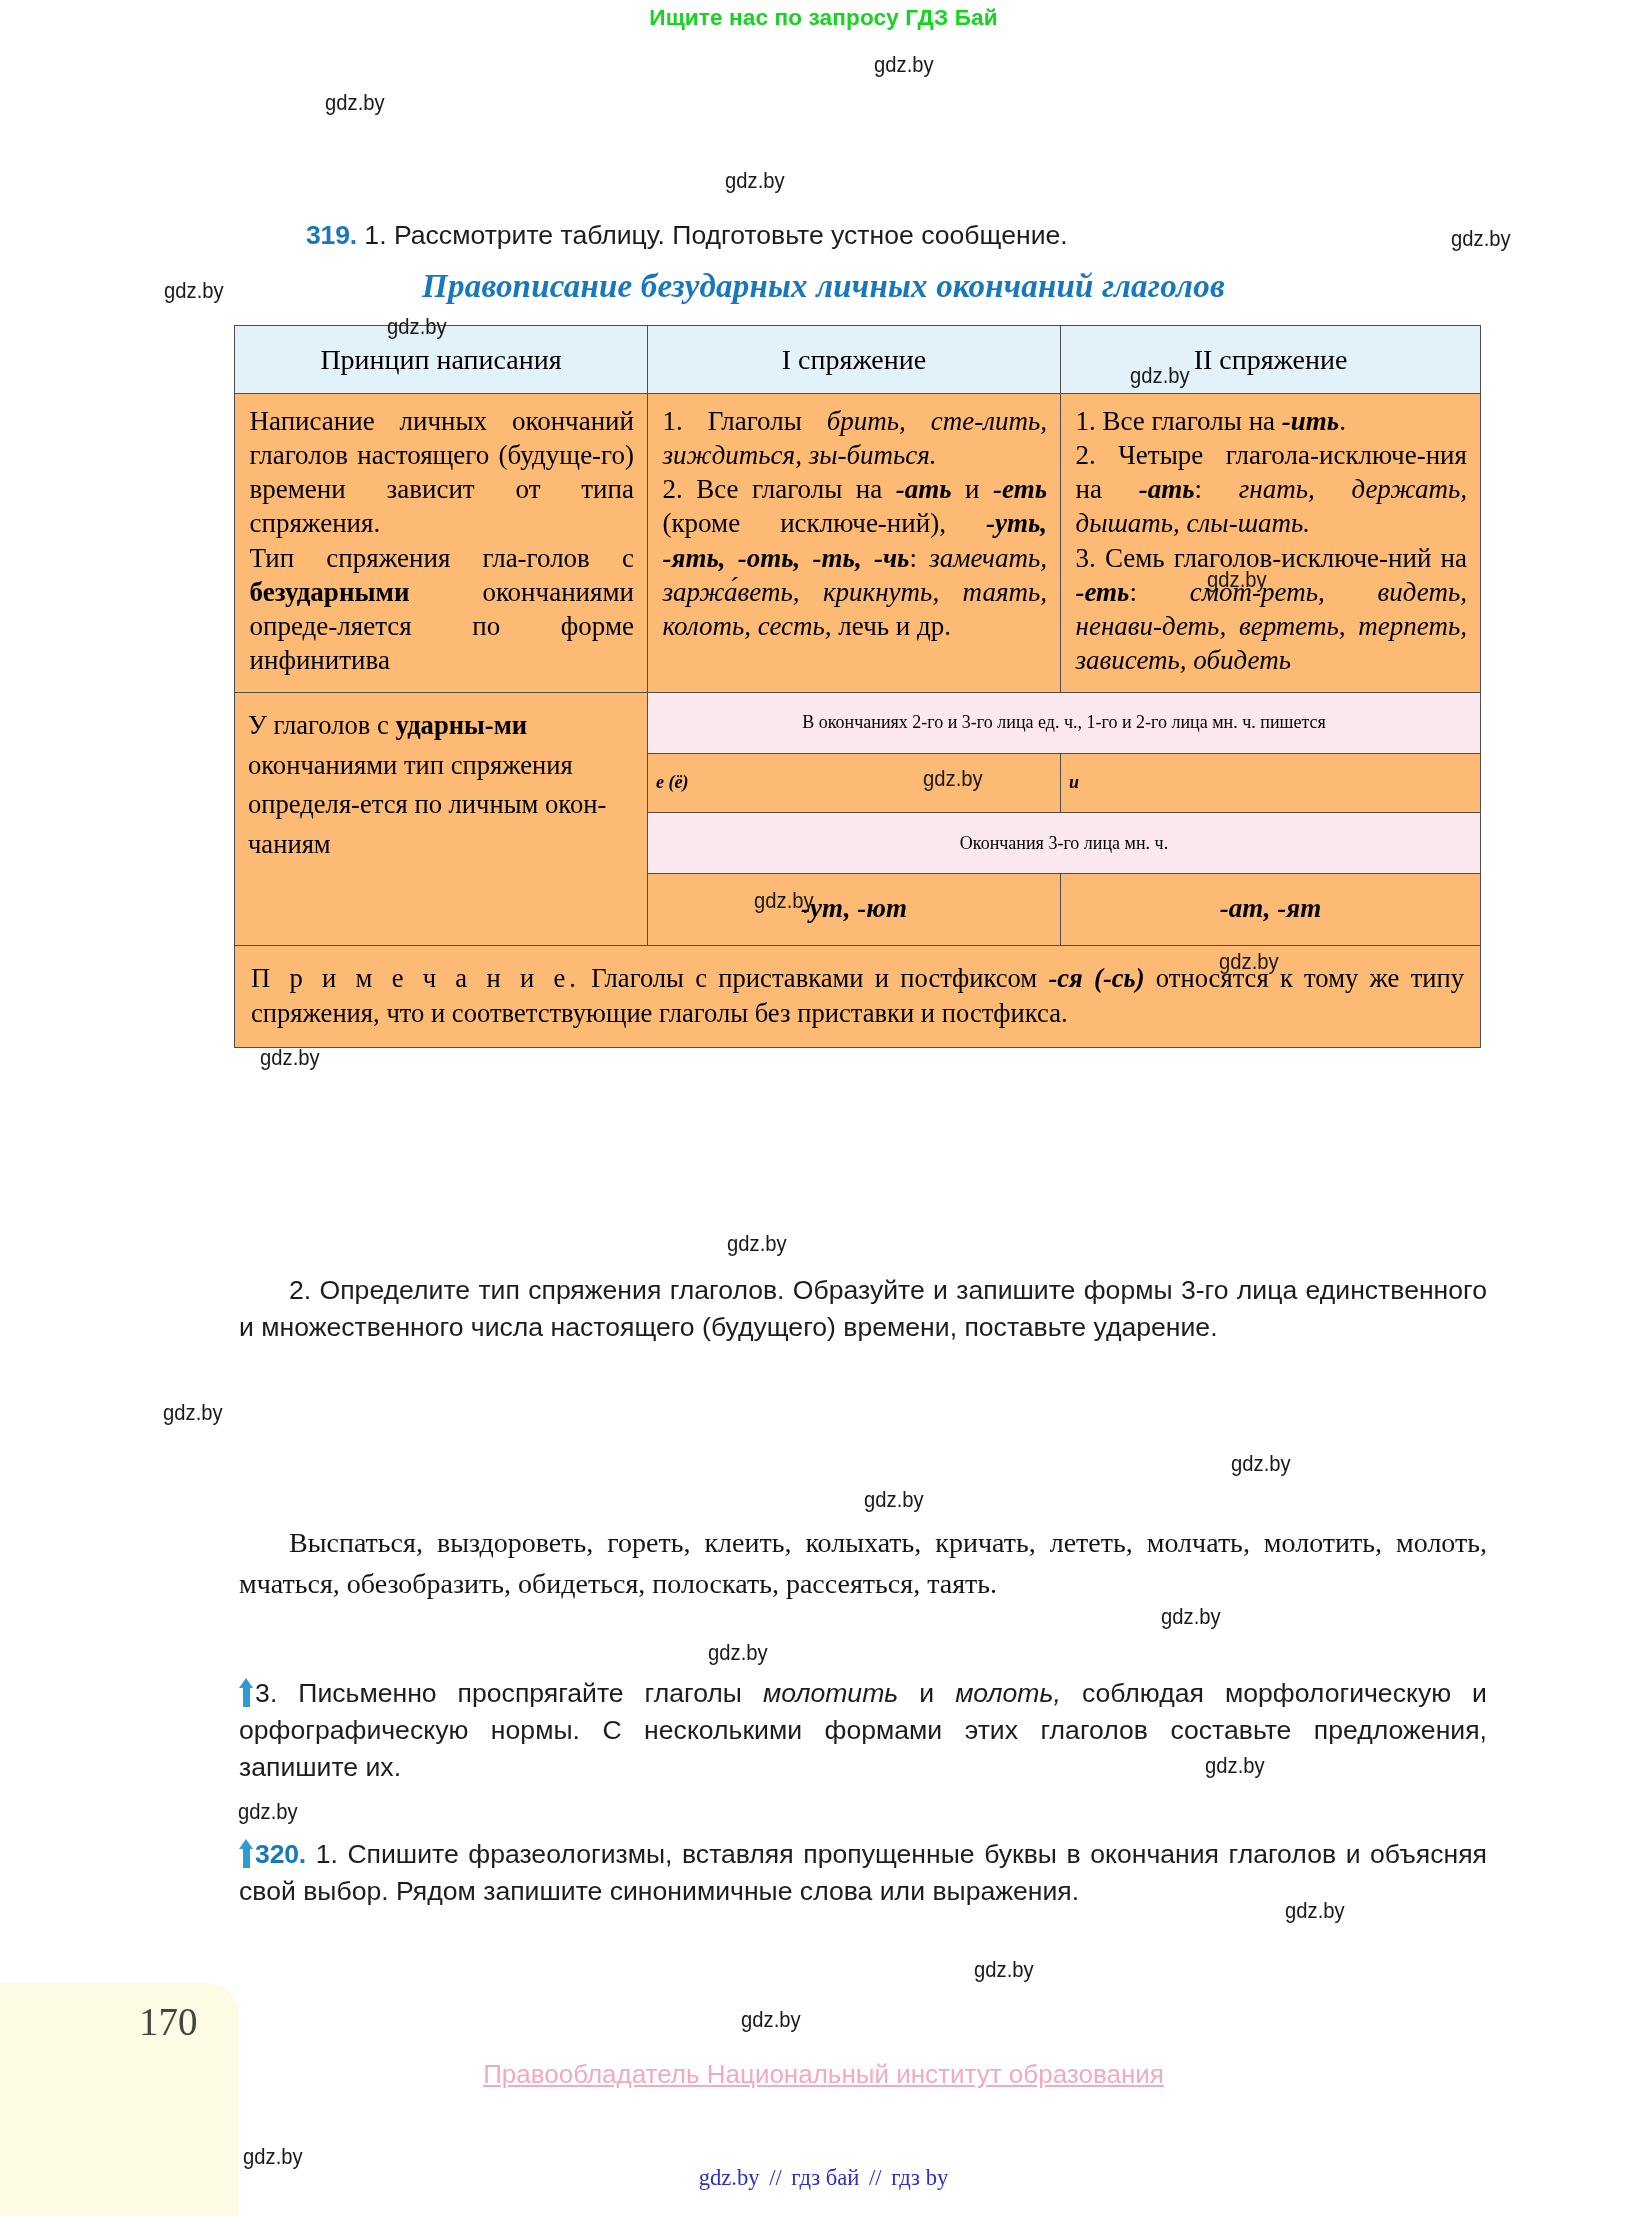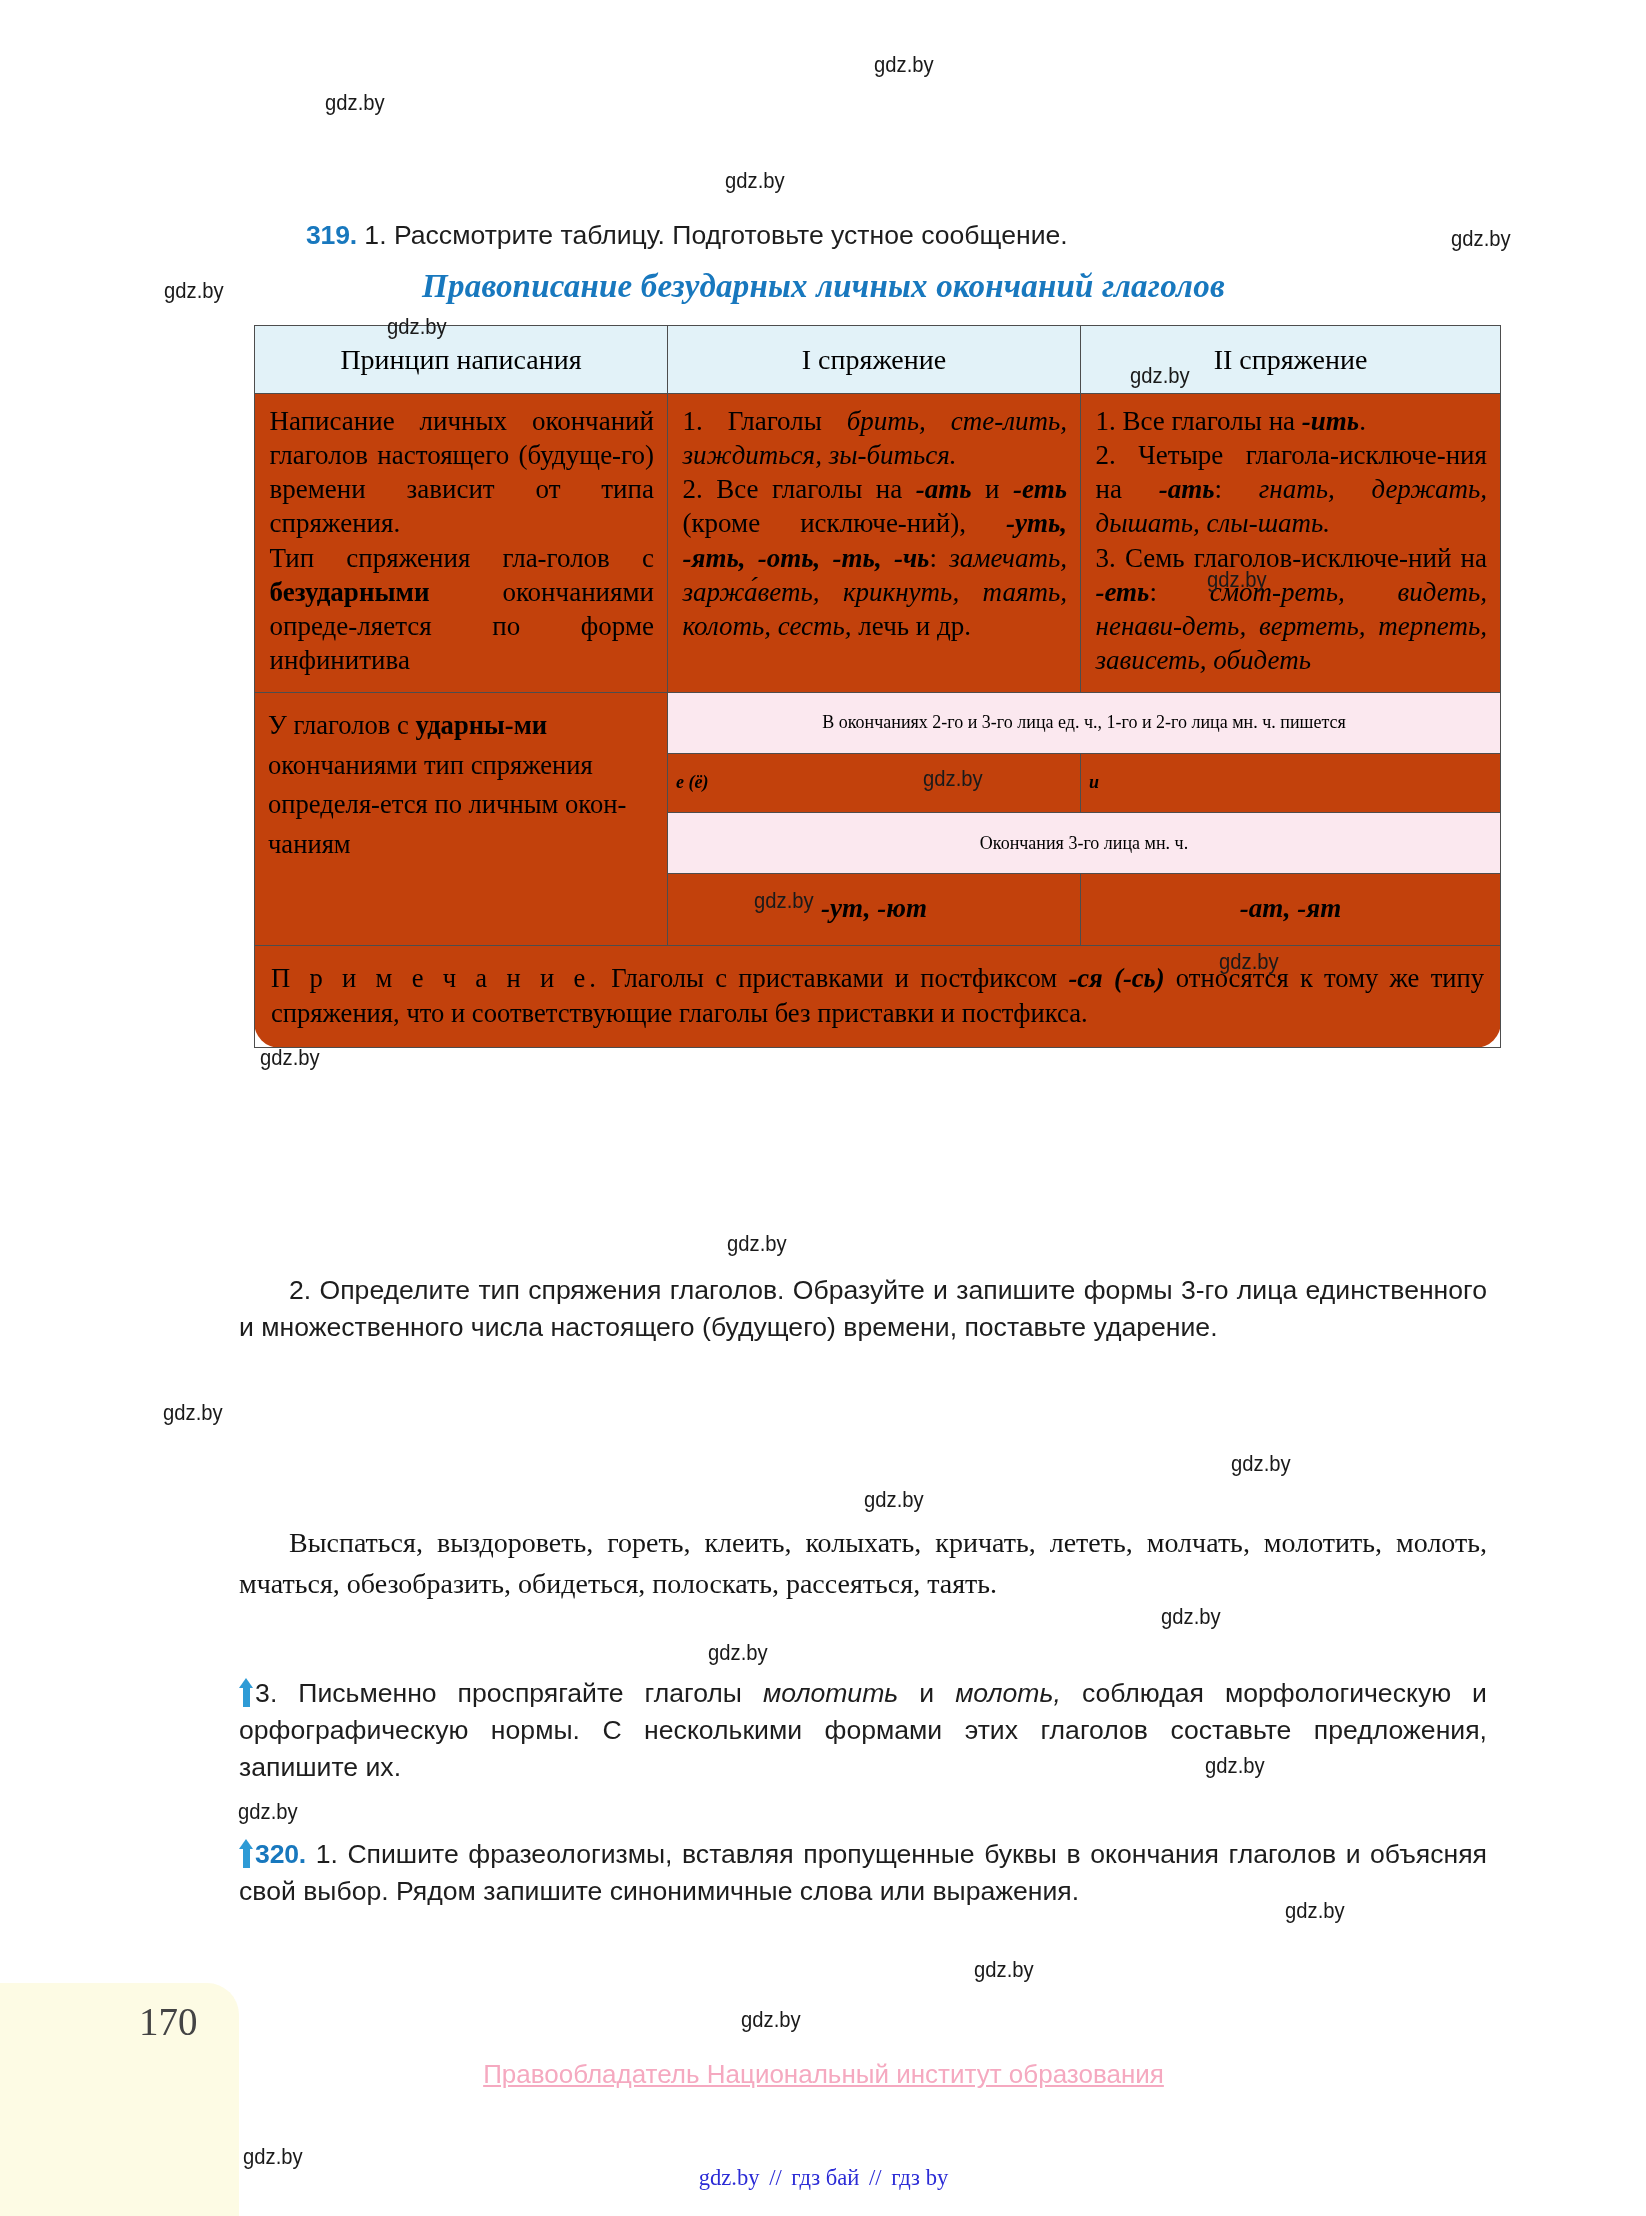--- a/index.html
+++ b/index.html
@@ -87,28 +87,27 @@
     font-style: italic;
     font-size: 33px;
     color: #1878be;
     letter-spacing: 0.2px;
     z-index: 20;
   }
 
   
   #rules-table {
     position: absolute;
-    left: 254px;
+    left: 234px;
     top: 325px;
     width: 1245px;
     border-collapse: collapse;
     table-layout: fixed;
     z-index: 10;
-    background: #c2410c;
-    border-radius: 26px;
+    background: #fdba74;
   }
   #rules-table td {
     border: 1.6px solid #4d4d4d;
     vertical-align: top;
     padding: 0;
   }
   .col-a { width: 413px; }
   .col-b { width: 413px; }
   .col-c { width: 420px; }
 
@@ -276,20 +275,21 @@
     color: #2b2bd6;
     z-index: 20;
   }
   #bottom-links span { margin: 0 4.8px; }
 </style>
 </head>
 <body>
 
 <div id="page">
 
+  <div id="promo-banner">Ищите нас по запросу ГДЗ Бай</div>
 
   <div id="corner-block"></div>
 
   <div id="ex319-line" class="ex-line">
     <span class="ex-num">319.</span>
     <span>1. Рассмотрите таблицу. Подготовьте устное сообщение.</span>
   </div>
 
   <div id="table-title">Правописание безударных личных окончаний глаголов</div>
 

